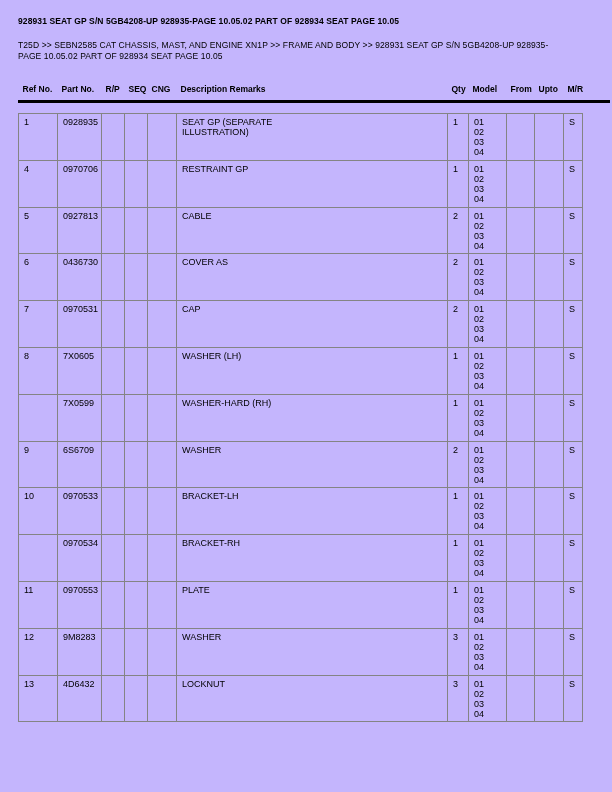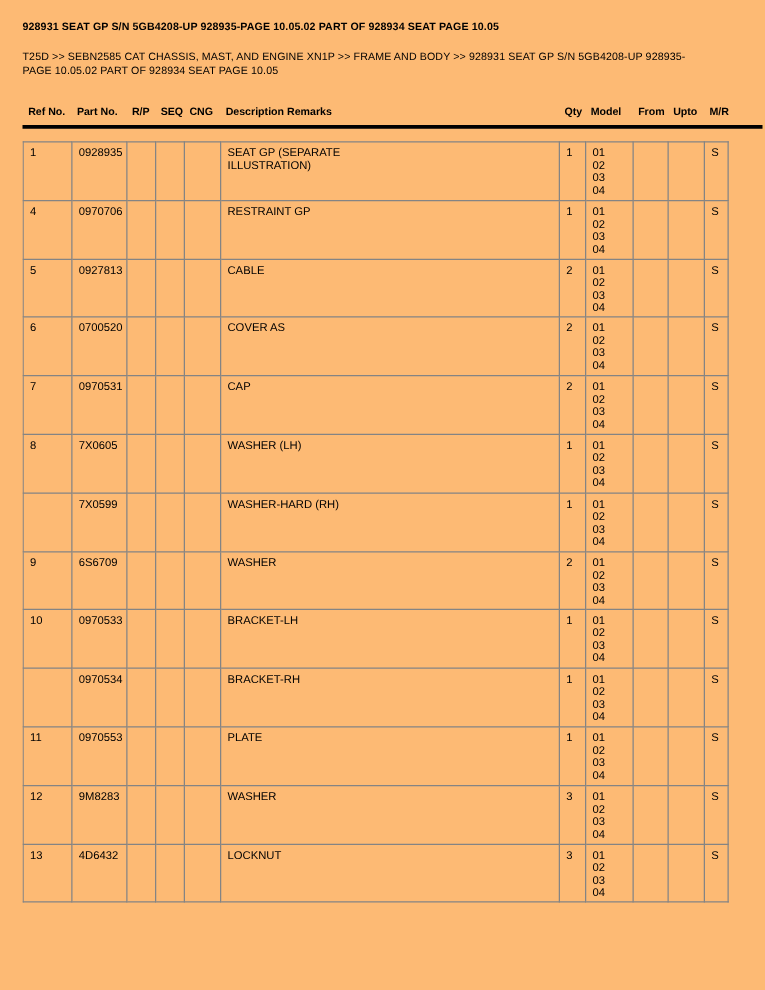--- a/index.html
+++ b/index.html
@@ -6,21 +6,21 @@
   html, body { background: #ffffff; }
   body {
     width: 612px; height: 792px;
     font-family: "Liberation Sans", sans-serif;
     color: #000;
     position: relative;
   }
   .page {
     position: absolute; left: 0; top: 0;
     width: 612px; height: 792px;
-    background: #fdba74;
+    background: #c4b5fd;
     overflow: hidden;
   }
   .doc-title {
     position: absolute; left: 18px; top: 16px; width: 580px;
     font-size: 8.5px; font-weight: bold; line-height: 11px;
     letter-spacing: 0.1px;
   }
   .breadcrumb {
     position: absolute; left: 18px; top: 40px; width: 580px;
     font-size: 8.5px; font-weight: normal; line-height: 11px;
@@ -159,21 +159,21 @@
             <td>01
 02
 03
 04</td>
             <td></td>
             <td></td>
             <td>S</td>
           </tr>
           <tr>
             <td>6</td>
-            <td>0700520</td>
+            <td>0436730</td>
             <td></td>
             <td></td>
             <td></td>
             <td>COVER AS</td>
             <td>2</td>
             <td>01
 02
 03
 04</td>
             <td></td>

